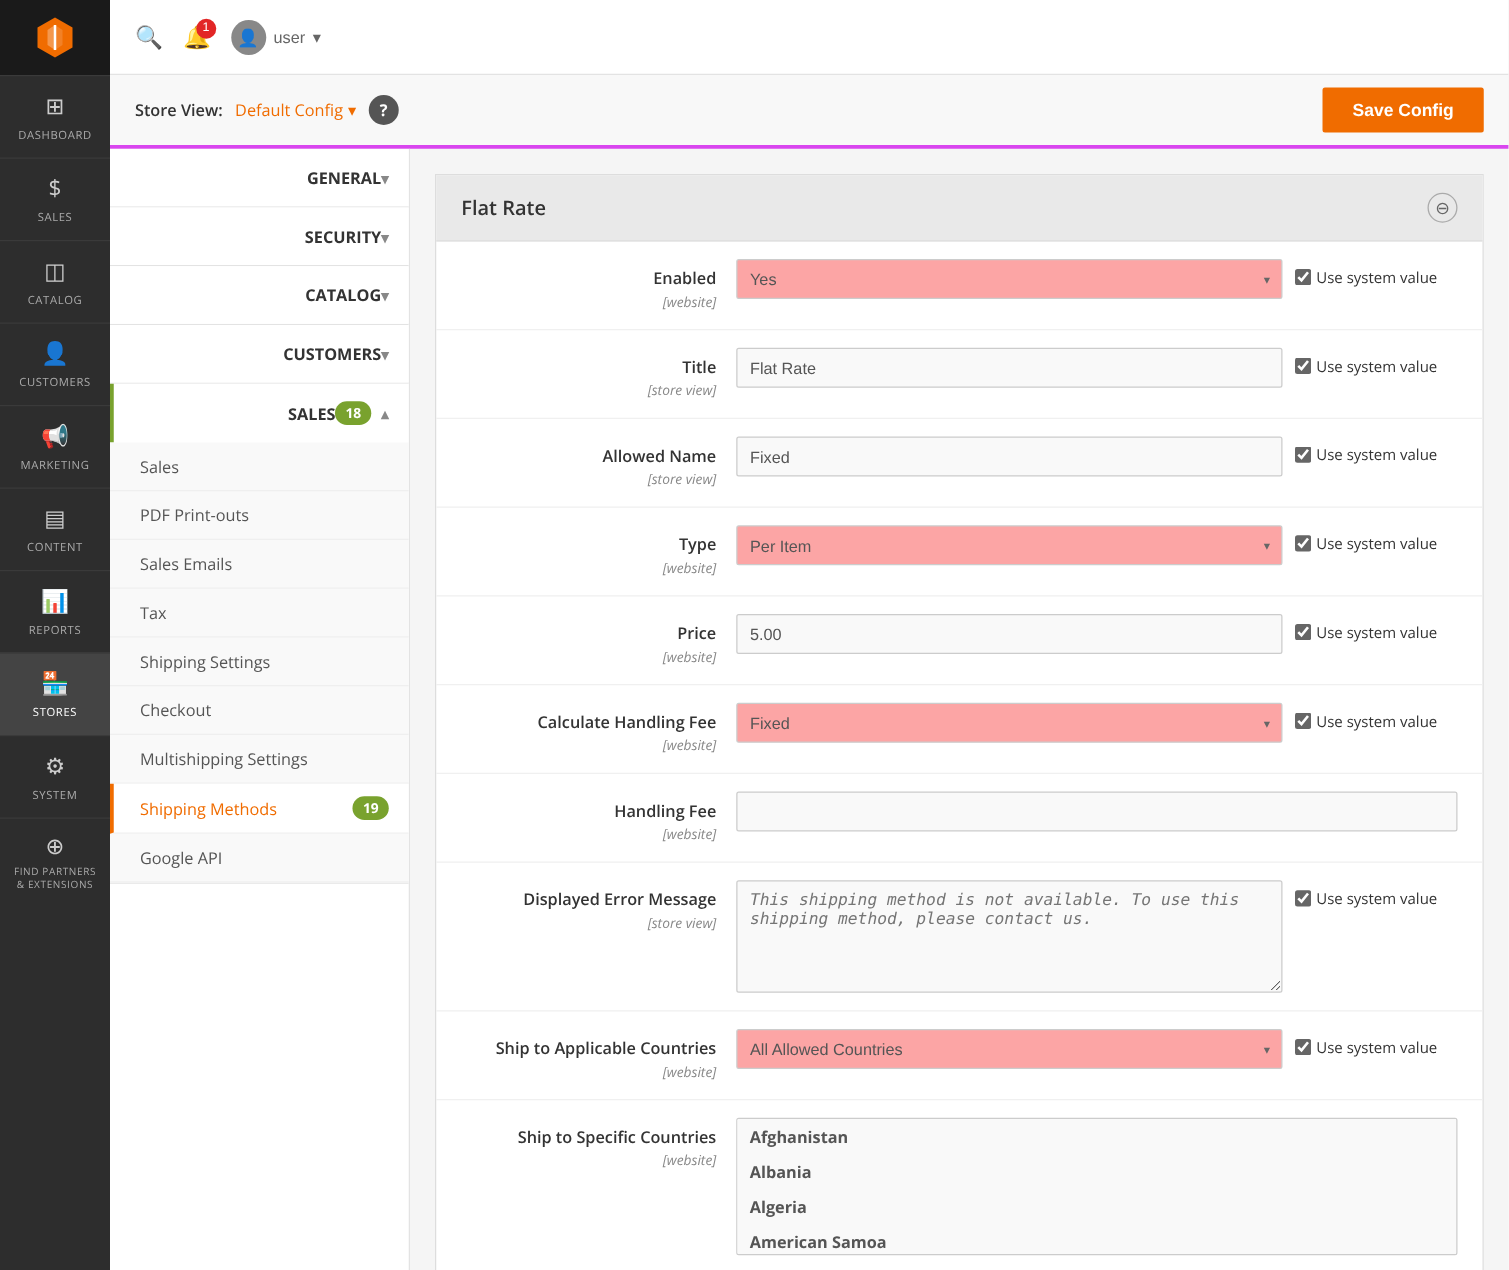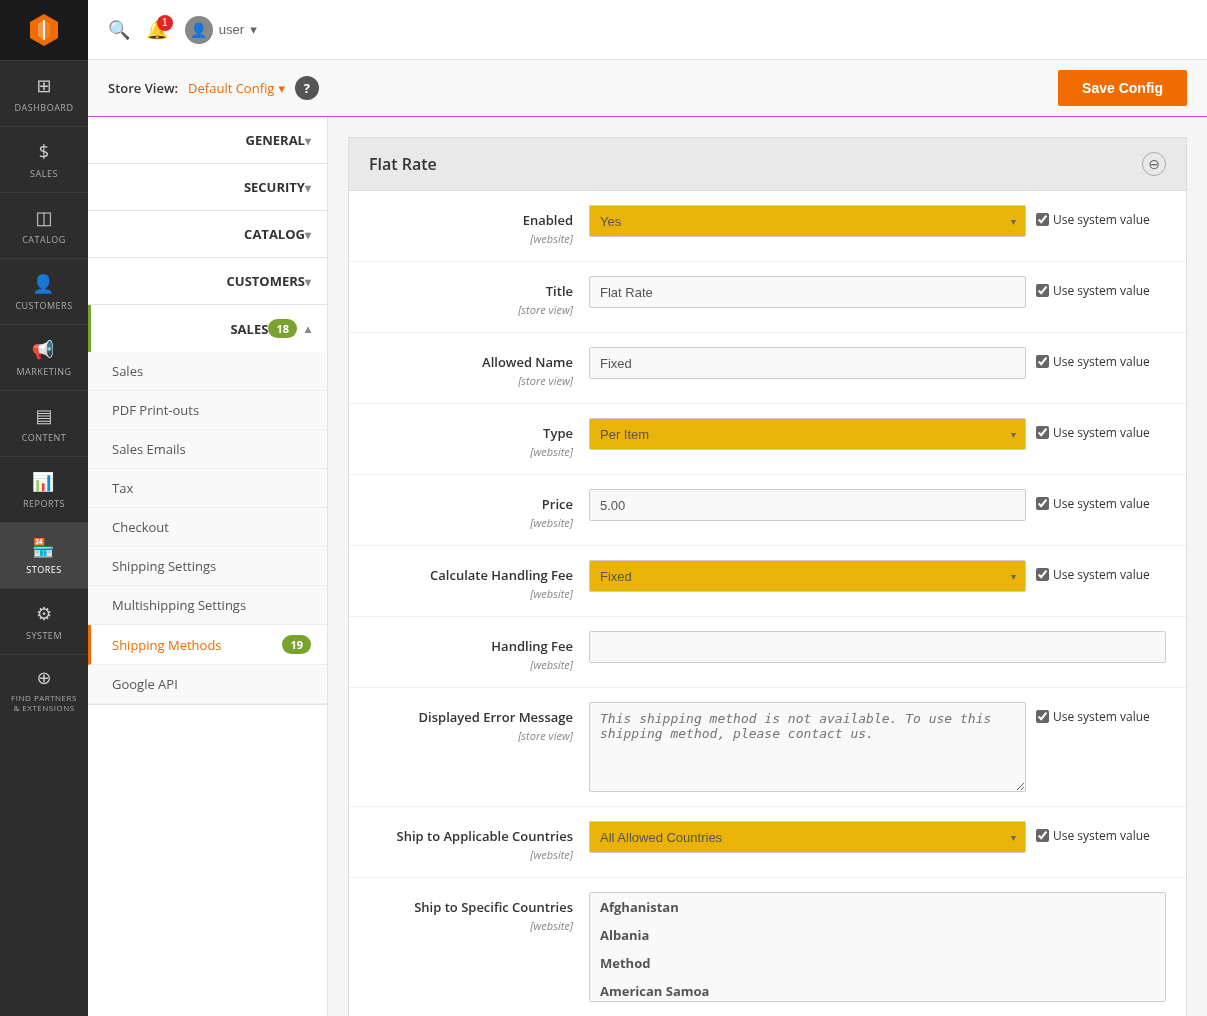--- a/index.html
+++ b/index.html
@@ -129,21 +129,21 @@
       display: flex;
       align-items: center;
       justify-content: center;
       color: #fff;
       font-size: 14px;
     }
 
     
     .store-view-bar {
       background: #f8f8f8;
-      border-bottom: 1px solid #d946ef;
+      border-bottom: 3px solid #d946ef;
       padding: 10px 20px;
       display: flex;
       align-items: center;
       justify-content: space-between;
       flex-shrink: 0;
     }
     .store-view-left {
       display: flex;
       align-items: center;
       gap: 10px;
@@ -329,21 +329,21 @@
     .select-wrapper {
       flex: 1;
       position: relative;
     }
     .select-wrapper select {
       width: 100%;
       padding: 6px 30px 6px 10px;
       border: 1px solid #ccc;
       border-radius: 2px;
       font-size: 13px;
-      background: #eab308;
+      background: #fca5a5;
       color: #555;
       height: 32px;
       appearance: none;
     }
     .select-arrow {
       position: absolute;
       right: 10px;
       top: 50%;
       transform: translateY(-50%);
       color: #666;
@@ -526,24 +526,24 @@
           <div class="menu-sub-item">
             <span>PDF Print-outs</span>
           </div>
           <div class="menu-sub-item">
             <span>Sales Emails</span>
           </div>
           <div class="menu-sub-item">
             <span>Tax</span>
           </div>
           <div class="menu-sub-item">
+            <span>Shipping Settings</span>
+          </div>
+          <div class="menu-sub-item">
             <span>Checkout</span>
-          </div>
-          <div class="menu-sub-item">
-            <span>Shipping Settings</span>
           </div>
           <div class="menu-sub-item">
             <span>Multishipping Settings</span>
           </div>
           <div class="menu-sub-item active" style="display:flex;align-items:center;justify-content:space-between;">
             <span>Shipping Methods</span>
             <span class="badge">19</span>
           </div>
           <div class="menu-sub-item">
             <span>Google API</span>
@@ -710,21 +710,21 @@
 
           <div class="form-row">
             <div class="field-label-col">
               <span class="field-label">Ship to Specific Countries</span>
               <span class="field-scope">[website]</span>
             </div>
             <div class="field-control-col">
               <div class="countries-list">
                 <div class="countries-list-item">Afghanistan</div>
                 <div class="countries-list-item">Albania</div>
-                <div class="countries-list-item">Method</div>
+                <div class="countries-list-item">Algeria</div>
                 <div class="countries-list-item">American Samoa</div>
               </div>
             </div>
           </div>
 
         </div>
       </div>
     </div>
   </div>
 </div>

